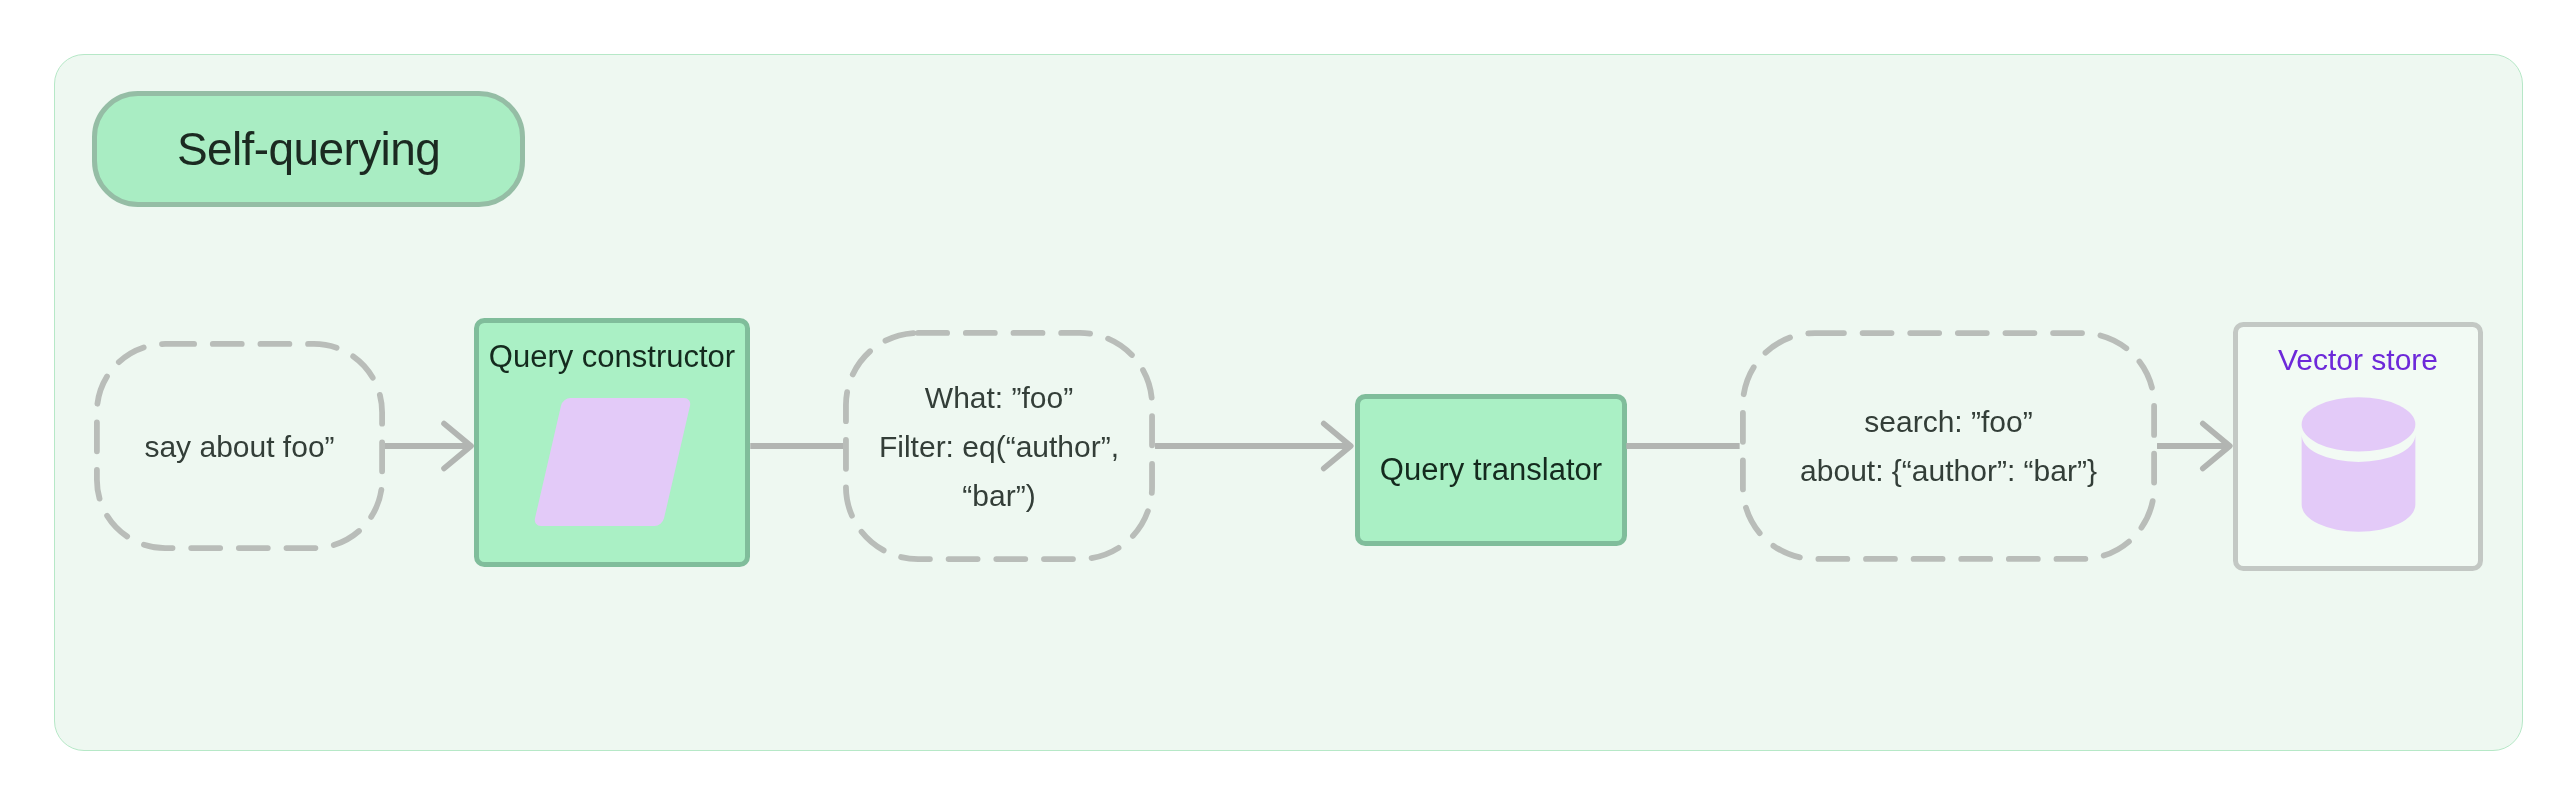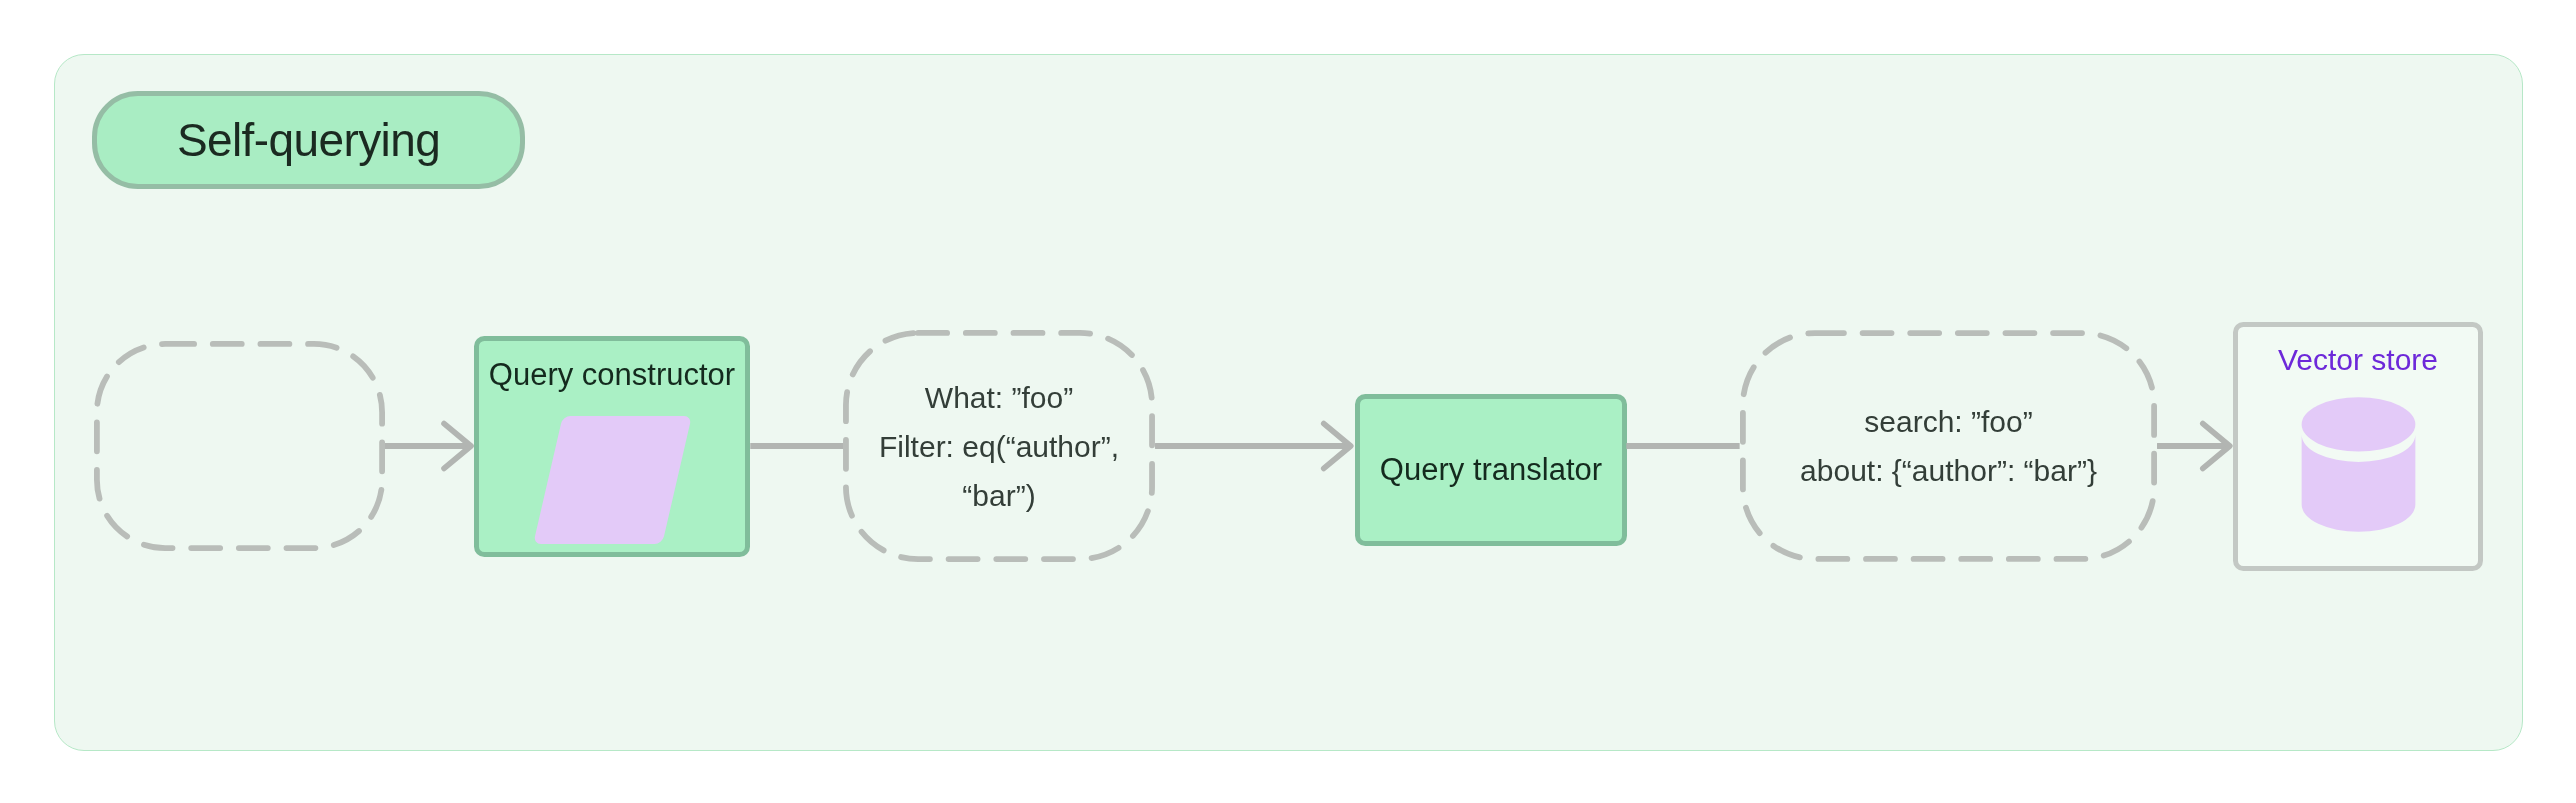--- a/index.html
+++ b/index.html
@@ -13,21 +13,21 @@
     position: absolute;
     left: 54px; top: 54px;
     width: 2469px; height: 697px;
     background: #eef8f1;
     border: 1.9px solid #b6e8c7;
     border-radius: 30px;
   }
   .badge {
     position: absolute;
     left: 37px; top: 36px;
-    width: 433px; height: 98px;
+    width: 433px; height: 116px;
     background: #a9edc3;
     border: 5.8px solid #95bda5;
     border-radius: 46px;
     display: flex; align-items: center; justify-content: center;
   }
   .badge-label {
     font-size: 46px;
     font-weight: 500;
     letter-spacing: -0.6px;
     color: #1b2a21;
@@ -54,21 +54,21 @@
     border: 5.8px solid #80bd9b;
     border-radius: 10.3px;
   }
   .gbox .box-label {
     display: block;
     text-align: center;
     font-size: 31px;
     font-weight: 500;
     color: #142a1e;
   }
-  .b-constructor { left: 419px; top: 281px; width: 276px; height: 221px; padding-top: 15.5px; }
+  .b-constructor { left: 419px; top: 263px; width: 276px; height: 249px; padding-top: 15.5px; }
   .b-translator  { left: 1300px; top: 315px; width: 272px; height: 152px;
                    display: flex; align-items: center; justify-content: center; margin-top: 24px; }
   .parallelogram {
     width: 129px; height: 128px;
     margin: 23px auto 0 auto;
     background: #e3caf8;
     border-radius: 7.7px;
     transform: skewX(-13deg);
   }
   
@@ -104,20 +104,21 @@
 
   <div class="badge">
     <span class="badge-label">Self-querying</span>
   </div>
 
   <div class="dnode n-user">
     <svg class="dash" viewBox="0 0 452 326">
       <rect x="4.5" y="4.5" width="443" height="317" rx="106" ry="106" fill="none" stroke="#b9bdb9" stroke-width="9" stroke-dasharray="45 29" stroke-linecap="round"></rect>
     </svg>
     <div class="node-text">
+      <div>say about foo”</div>
     </div>
   </div>
 
   <svg class="connector c1" viewBox="0 0 140 100">
     <line x1="0" y1="50" x2="132" y2="50" stroke="#b2b5b2" stroke-width="9" stroke-linecap="round"></line>
     <polyline points="92,15 134,50 92,85" fill="none" stroke="#b2b5b2" stroke-width="9" stroke-linecap="round" stroke-linejoin="round"></polyline>
   </svg>
 
   <div class="gbox b-constructor">
     <span class="box-label">Query constructor</span>

